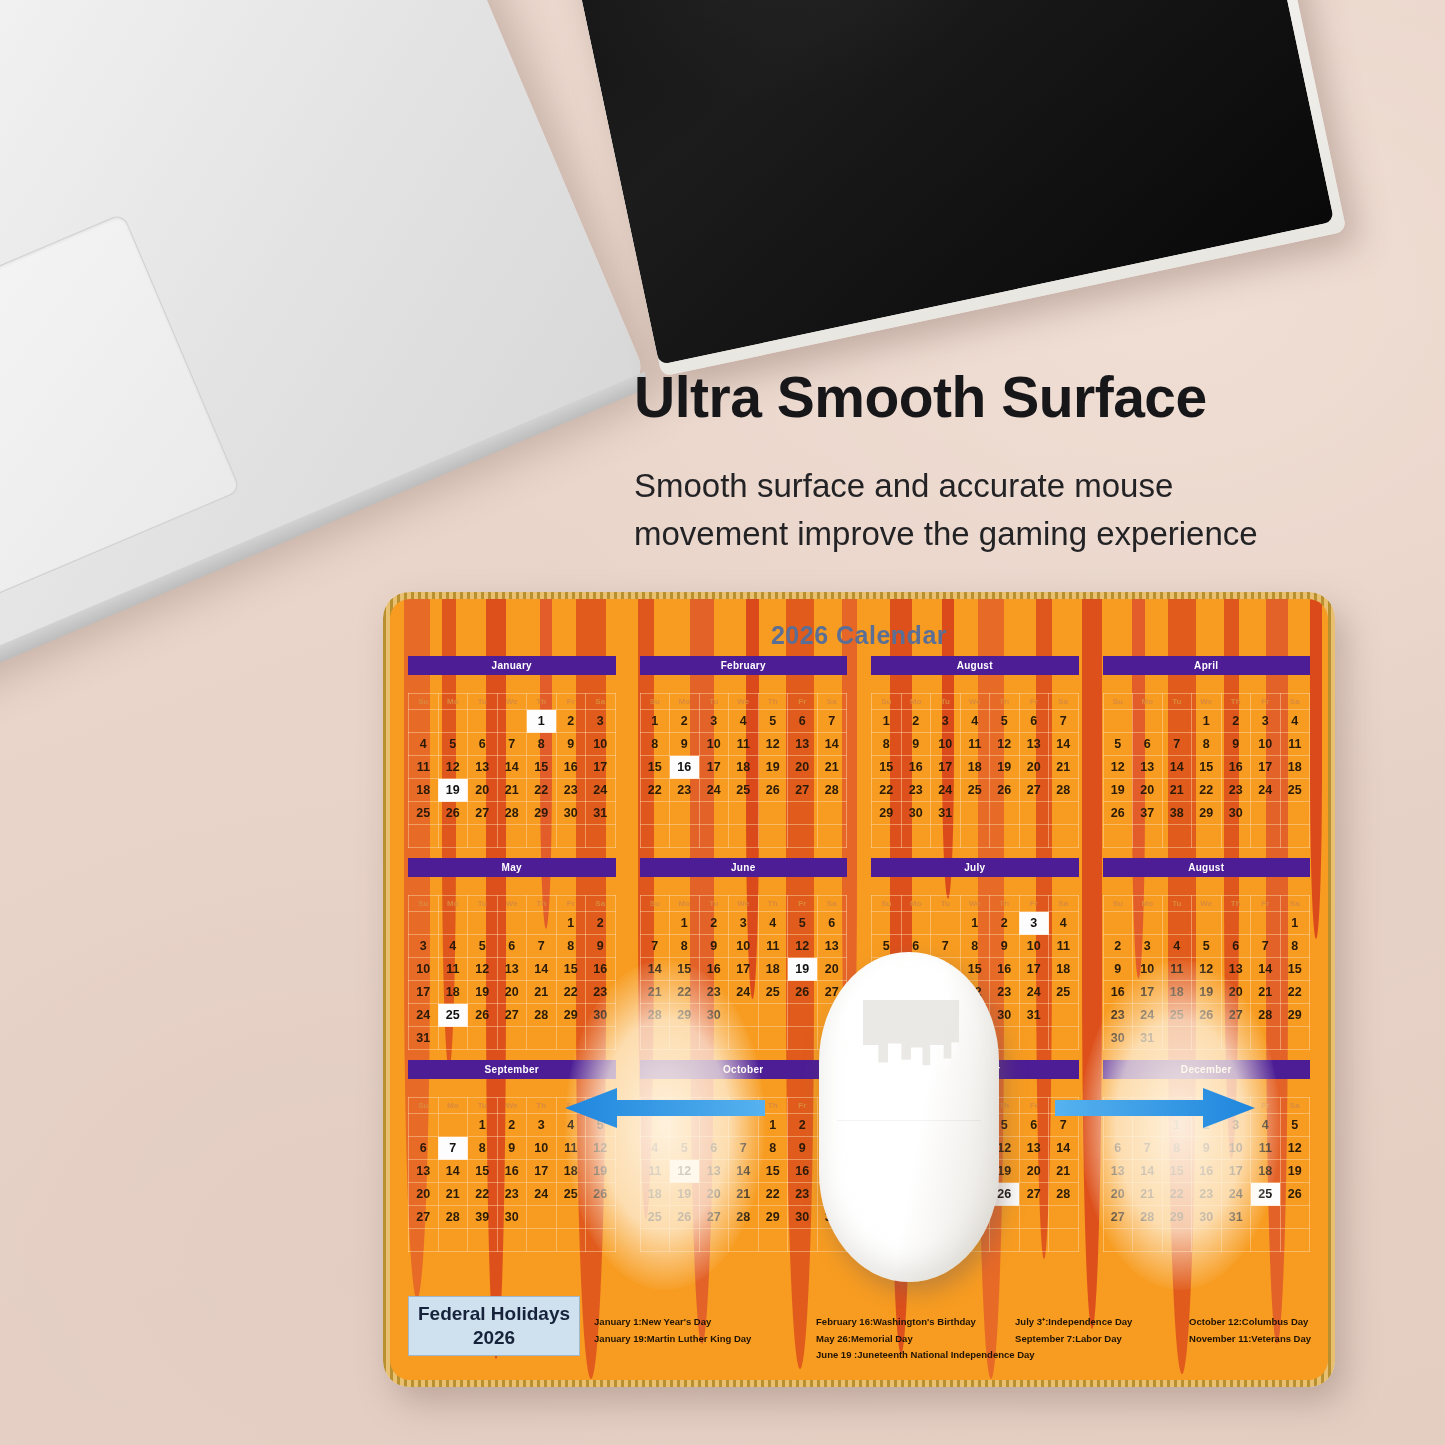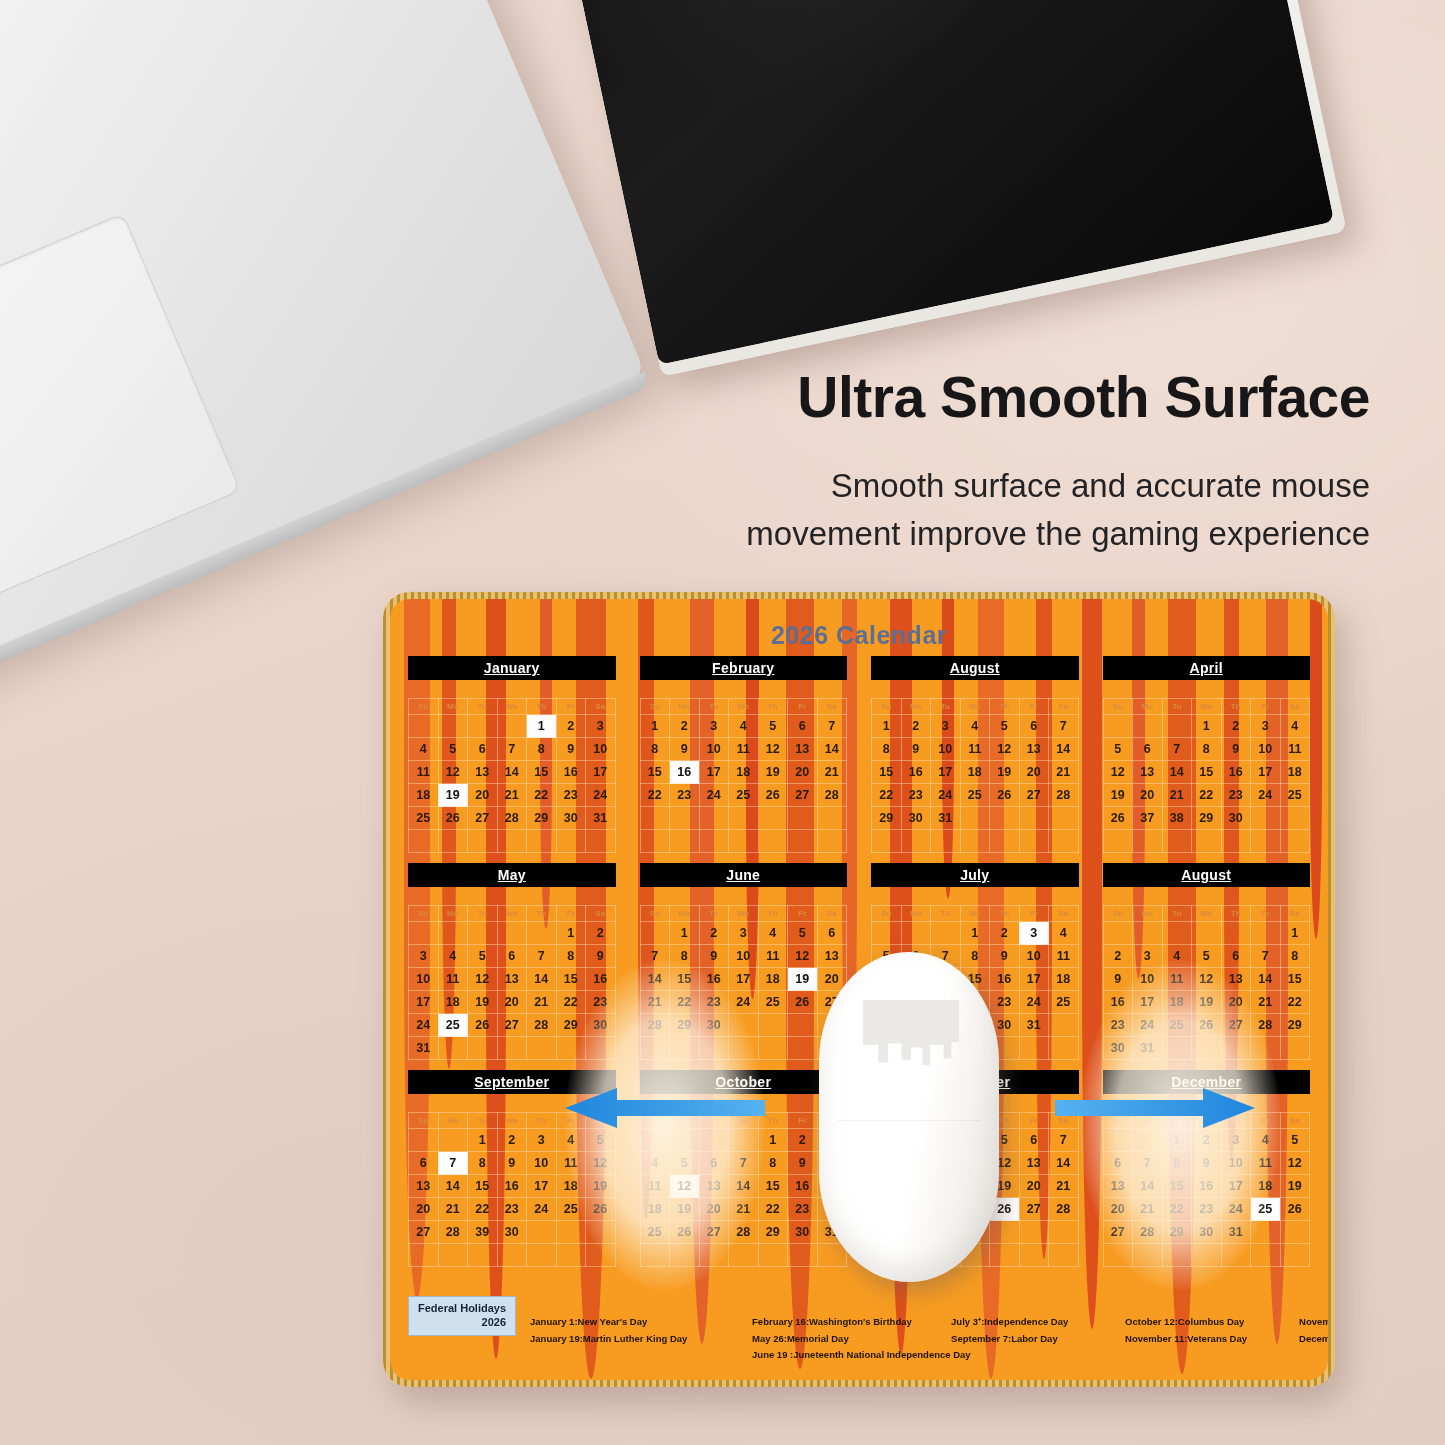--- a/index.html
+++ b/index.html
@@ -48,21 +48,21 @@
     box-shadow:10px 16px 34px rgba(110,85,75,.34);
   }
   .nb-cover{
     position:absolute;left:0;top:0;right:10px;bottom:12px;border-radius:10px;
     background:
       radial-gradient(ellipse 420px 300px at 30% 25%, #242424 0%, rgba(36,36,36,0) 60%),
       linear-gradient(150deg,#111 0%,#1c1c1c 40%,#090909 100%);
   }
   
   #headline{
-    position:absolute;left:600px;top:368px;width:770px;text-align:right;
+    position:absolute;left:634px;top:368px;width:770px;
   }
   #headline .h1{
     font-size:57px;font-weight:bold;color:#17171a;letter-spacing:-.5px;line-height:1.05;
   }
   #headline .sub{
     margin-top:34px;font-size:33px;color:#232326;line-height:1.45;
   }
   
   #pad{
     position:absolute;left:383px;top:592px;width:952px;height:795px;
@@ -84,41 +84,41 @@
   .streak{position:absolute;top:0;background:#d8441b;opacity:.88;border-radius:0 0 60% 60%;}
   .streak.l{background:#e0582a;}
   .pad-inner{position:absolute;inset:0;padding:14px 18px 10px;box-sizing:border-box;}
   .cal-title{
     text-align:center;font-size:25px;font-weight:bold;color:#5b6f96;
     letter-spacing:.5px;margin:8px 0 6px;
   }
   .months{display:grid;grid-template-columns:repeat(4,1fr);gap:10px 24px;}
   .month{position:relative;}
   .m-head{
-    background:#000000;color:#fff;text-align:center;font-size:14px;font-weight:bold;
-    padding:4px 0;letter-spacing:.3px;text-decoration:underline;
+    background:#4c1d95;color:#fff;text-align:center;font-size:10px;font-weight:bold;
+    padding:4px 0;letter-spacing:.3px;
   }
   table.m-grid{border-collapse:collapse;width:100%;table-layout:fixed;margin-top:18px;}
   table.m-grid th{
     font-size:8px;color:#d98a3d;font-weight:bold;height:13px;
     border:1px solid rgba(255,224,180,.45);
   }
   table.m-grid td{
     font-size:12.5px;font-weight:bold;color:#2a1a08;text-align:center;height:20px;
     border:1px solid rgba(255,224,180,.45);
   }
   table.m-grid td.hl{background:#fdfdfd;color:#121212;}
   table.m-grid td.e{color:transparent;}
   
   .hol{
     position:absolute;left:18px;right:14px;bottom:16px;display:flex;align-items:flex-start;gap:14px;
   }
   .hol-badge{
     background:#cfe0ef;border:1px solid #9fb6cb;color:#16233a;
-    font-size:11px;font-weight:bold;text-align:right;line-height:1.25;
+    font-size:19px;font-weight:bold;text-align:center;line-height:1.25;
     padding:5px 9px;white-space:nowrap;
   }
   .hol-col{font-size:9.5px;color:#201305;font-weight:bold;line-height:1.75;white-space:nowrap;margin-top:18px;}
   .hol-col.w1{min-width:208px;}
   .hol-col.w2{min-width:185px;}
   .hol-col.w3{min-width:160px;}
   
   .arrow{position:absolute;height:40px;width:200px;}
   .arrow svg{width:100%;height:100%;}
   #arrow-left{left:565px;top:1088px;}

